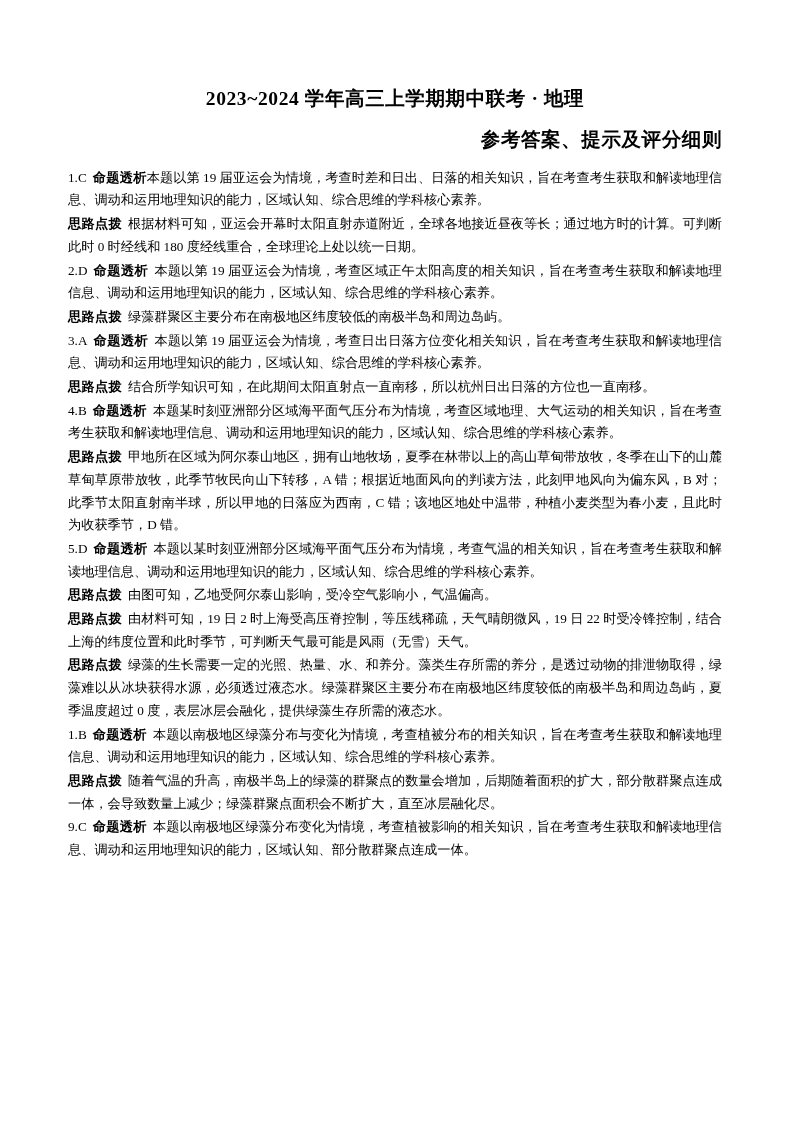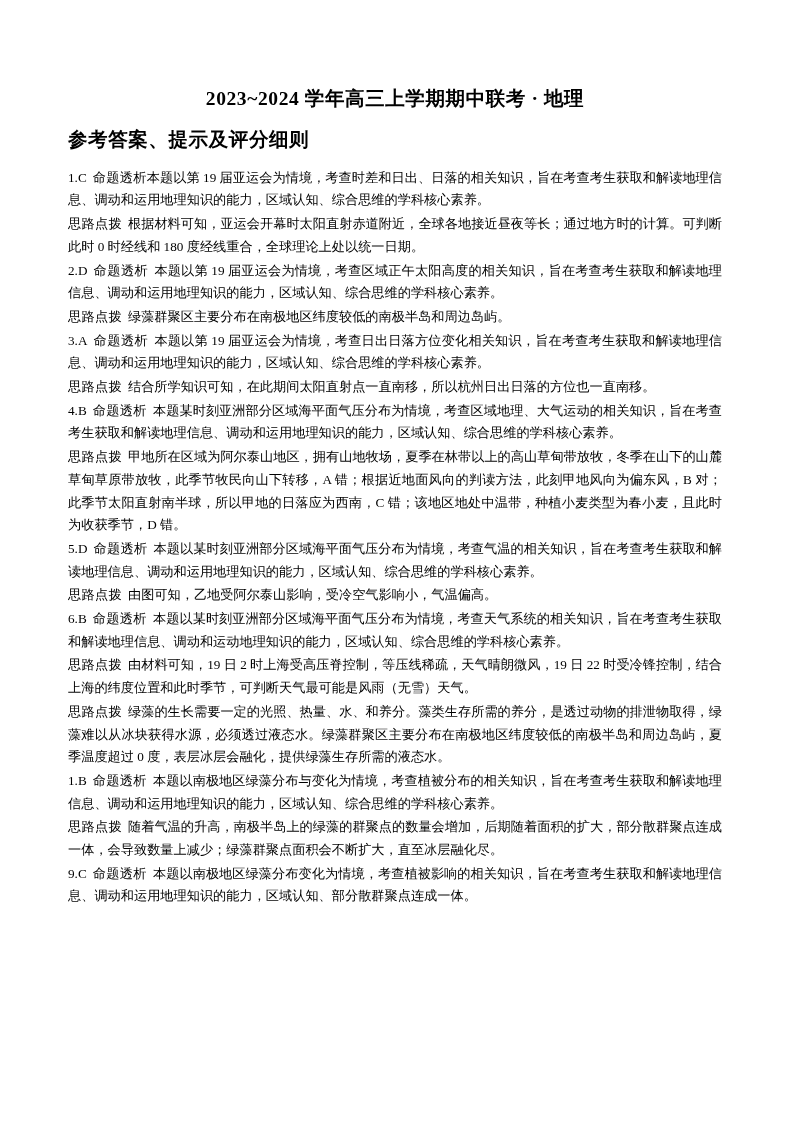--- a/index.html
+++ b/index.html
@@ -23,42 +23,42 @@
   }
   .title {
     text-align: center;
     font-weight: bold;
     font-size: 19.5px;
     letter-spacing: 0.6px;
     margin: 0 0 16px 0;
     line-height: 1.3;
   }
   .subtitle {
-    text-align: left;
+    text-align: right;
     font-weight: bold;
     font-size: 19.5px;
     letter-spacing: 0.6px;
     margin: 0 0 14px 0;
     line-height: 1.3;
   }
   .body {
     font-size: 13.2px;
     line-height: 1.72;
     text-align: justify;
     text-justify: inter-ideograph;
   }
   p.para {
     margin: 0 0 1px 0;
     text-indent: 0;
   }
   .lead {
     font-weight: normal;
   }
   .tag {
-    font-weight: normal;
+    font-weight: bold;
     letter-spacing: 0.3px;
   }
   .gap {
     display: inline-block;
     width: 6px;
   }
 </style>
 </head>
 <body>
 
@@ -77,21 +77,20 @@
 
     <p class="para"><span class="lead">3.A</span><span class="gap"></span><span class="tag">命题透析</span><span class="gap"></span><span>本题以第 19 届亚运会为情境，考查日出日落方位变化相关知识，旨在考查考生获取和解读地理信息、调动和运用地理知识的能力，区域认知、综合思维的学科核心素养。</span></p>
     <p class="para"><span class="tag">思路点拨</span><span class="gap"></span><span>结合所学知识可知，在此期间太阳直射点一直南移，所以杭州日出日落的方位也一直南移。</span></p>
 
     <p class="para"><span class="lead">4.B</span><span class="gap"></span><span class="tag">命题透析</span><span class="gap"></span><span>本题某时刻亚洲部分区域海平面气压分布为情境，考查区域地理、大气运动的相关知识，旨在考查考生获取和解读地理信息、调动和运用地理知识的能力，区域认知、综合思维的学科核心素养。</span></p>
     <p class="para"><span class="tag">思路点拨</span><span class="gap"></span><span>甲地所在区域为阿尔泰山地区，拥有山地牧场，夏季在林带以上的高山草甸带放牧，冬季在山下的山麓草甸草原带放牧，此季节牧民向山下转移，A 错；根据近地面风向的判读方法，此刻甲地风向为偏东风，B 对；此季节太阳直射南半球，所以甲地的日落应为西南，C 错；该地区地处中温带，种植小麦类型为春小麦，且此时为收获季节，D 错。</span></p>
 
     <p class="para"><span class="lead">5.D</span><span class="gap"></span><span class="tag">命题透析</span><span class="gap"></span><span>本题以某时刻亚洲部分区域海平面气压分布为情境，考查气温的相关知识，旨在考查考生获取和解读地理信息、调动和运用地理知识的能力，区域认知、综合思维的学科核心素养。</span></p>
     <p class="para"><span class="tag">思路点拨</span><span class="gap"></span><span>由图可知，乙地受阿尔泰山影响，受冷空气影响小，气温偏高。</span></p>
 
-    <p class="para"><span class="lead">6.B</span><span class="gap"></span><span class="tag">命题透析</span><span class="gap"></span><span>本题以某时刻亚洲部分区域海平面气压分布为情境，考查天气系统的相关知识，旨在考查考生获取和解读地理信息、调动和运动地理知识的能力，区域认知、综合思维的学科核心素养。</span></p>
     <p class="para"><span class="tag">思路点拨</span><span class="gap"></span><span>由材料可知，19 日 2 时上海受高压脊控制，等压线稀疏，天气晴朗微风，19 日 22 时受冷锋控制，结合上海的纬度位置和此时季节，可判断天气最可能是风雨（无雪）天气。</span></p>
 
     <p class="para"><span class="tag">思路点拨</span><span class="gap"></span><span>绿藻的生长需要一定的光照、热量、水、和养分。藻类生存所需的养分，是透过动物的排泄物取得，绿藻难以从冰块获得水源，必须透过液态水。绿藻群聚区主要分布在南极地区纬度较低的南极半岛和周边岛屿，夏季温度超过 0 度，表层冰层会融化，提供绿藻生存所需的液态水。</span></p>
 
     <p class="para"><span class="lead">1.B</span><span class="gap"></span><span class="tag">命题透析</span><span class="gap"></span><span>本题以南极地区绿藻分布与变化为情境，考查植被分布的相关知识，旨在考查考生获取和解读地理信息、调动和运用地理知识的能力，区域认知、综合思维的学科核心素养。</span></p>
     <p class="para"><span class="tag">思路点拨</span><span class="gap"></span><span>随着气温的升高，南极半岛上的绿藻的群聚点的数量会增加，后期随着面积的扩大，部分散群聚点连成一体，会导致数量上减少；绿藻群聚点面积会不断扩大，直至冰层融化尽。</span></p>
 
     <p class="para"><span class="lead">9.C</span><span class="gap"></span><span class="tag">命题透析</span><span class="gap"></span><span>本题以南极地区绿藻分布变化为情境，考查植被影响的相关知识，旨在考查考生获取和解读地理信息、调动和运用地理知识的能力，区域认知、部分散群聚点连成一体。</span></p>
 
   </div>

